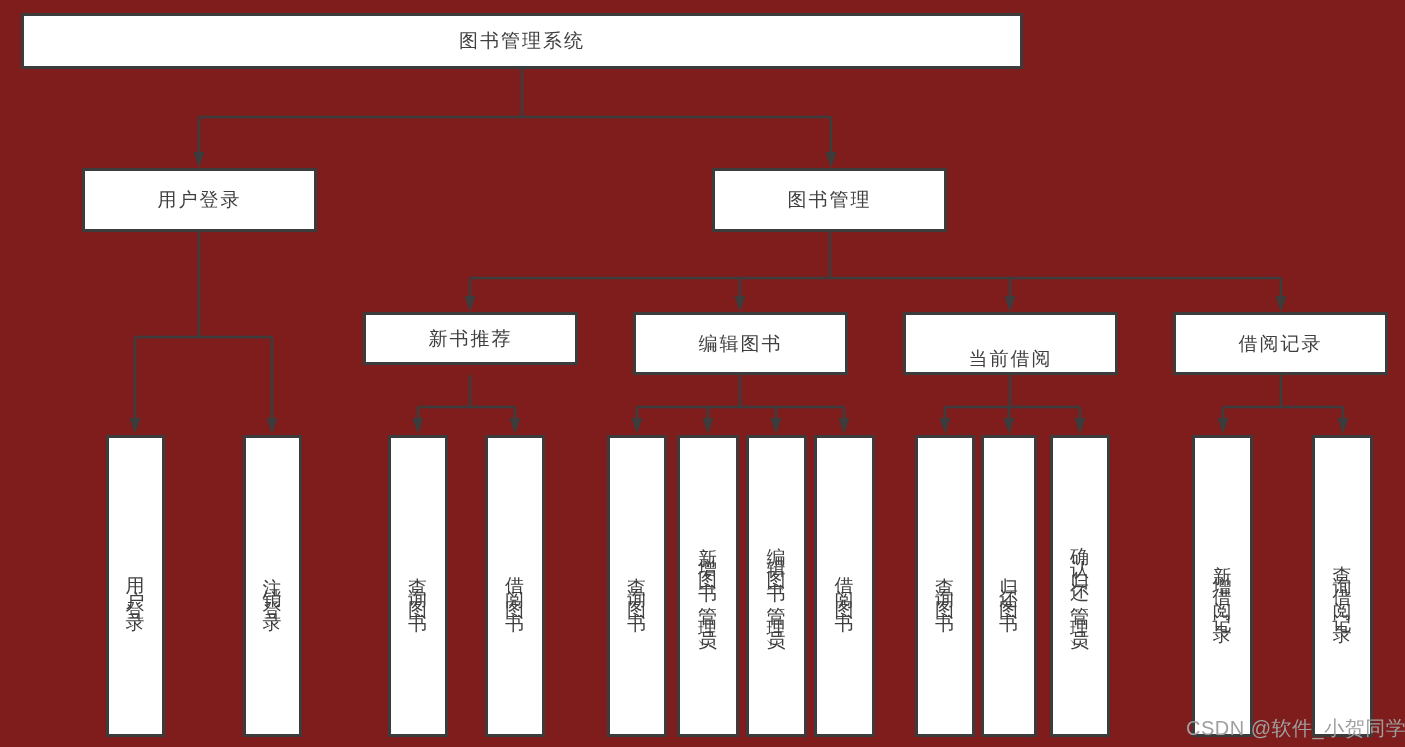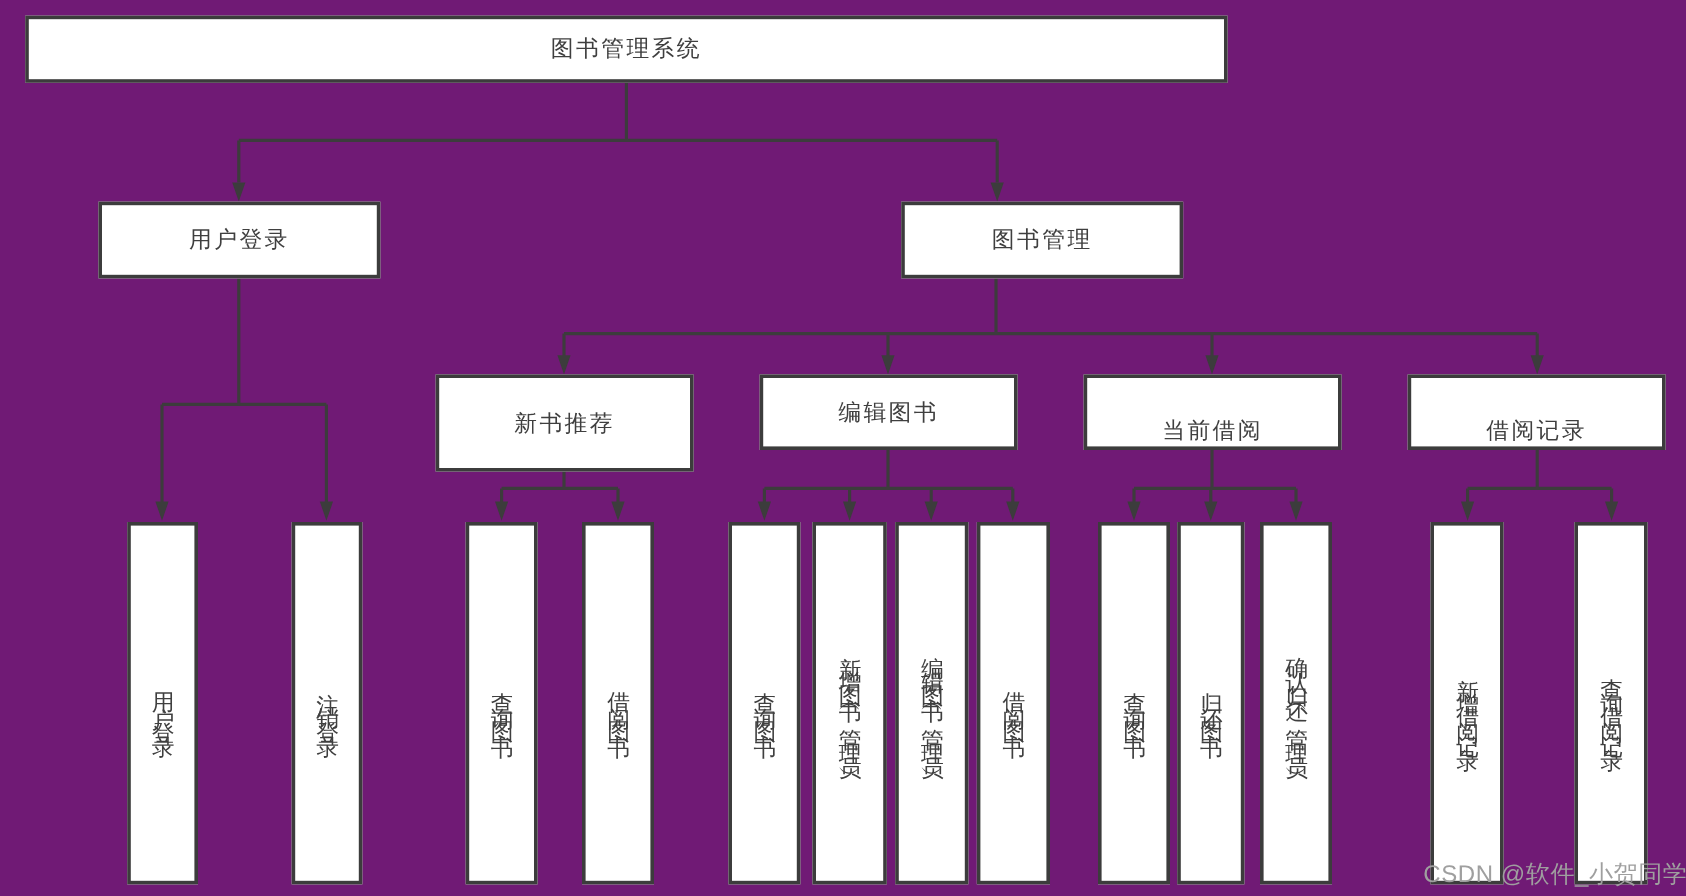--- a/index.html
+++ b/index.html
@@ -1,20 +1,20 @@
 <!DOCTYPE html>
 <html><head>
 <meta charset="utf-8">
 <style>
   html, body { margin: 0; padding: 0; background: #ffffff; }
   .stage {
     position: relative;
     width: 1405px;
     height: 747px;
-    background: #701a75;
+    background: #7f1d1d;
     font-family: "Liberation Sans", sans-serif;
     color: #3f3f3f;
     overflow: hidden;
   }
   .connectors {
     position: absolute;
     left: 0; top: 0;
     pointer-events: none;
   }
   .hbox {
@@ -113,34 +113,34 @@
     </g>
   </svg>
 
   <div class="hbox" style="left:21px; top:13px; width:1002px; height:56px;">
     <span>图书管理系统</span>
   </div>
 
   <div class="hbox" style="left:82px; top:168px; width:235px; height:64px;">
     <span>用户登录</span>
   </div>
-  <div class="hbox" style="left:751px; top:168px; width:235px; height:64px;">
+  <div class="hbox" style="left:712px; top:168px; width:235px; height:64px;">
     <span>图书管理</span>
   </div>
 
-  <div class="hbox" style="left:363px; top:312px; width:215px; height:81px;text-align:right;">
+  <div class="hbox" style="left:363px; top:312px; width:215px; height:53px;text-align:right;">
     <span>新书推荐</span>
   </div>
   <div class="hbox" style="left:633px; top:312px; width:215px; height:63px;">
     <span>编辑图书</span>
   </div>
   <div class="hbox" style="left:903px; top:312px; width:215px; height:63px;align-items:flex-end;">
     <span>当前借阅</span>
   </div>
-  <div class="hbox" style="left:1173px; top:312px; width:215px; height:63px;align-items:flex-end;">
+  <div class="hbox" style="left:1173px; top:312px; width:215px; height:63px;">
     <span>借阅记录</span>
   </div>
 
   <div class="vbox" style="left:106px; top:435px; width:59px; height:302px;">
     <span>用户登录</span>
   </div>
   <div class="vbox" style="left:243px; top:435px; width:59px; height:302px;">
     <span>注销登录</span>
   </div>
 

